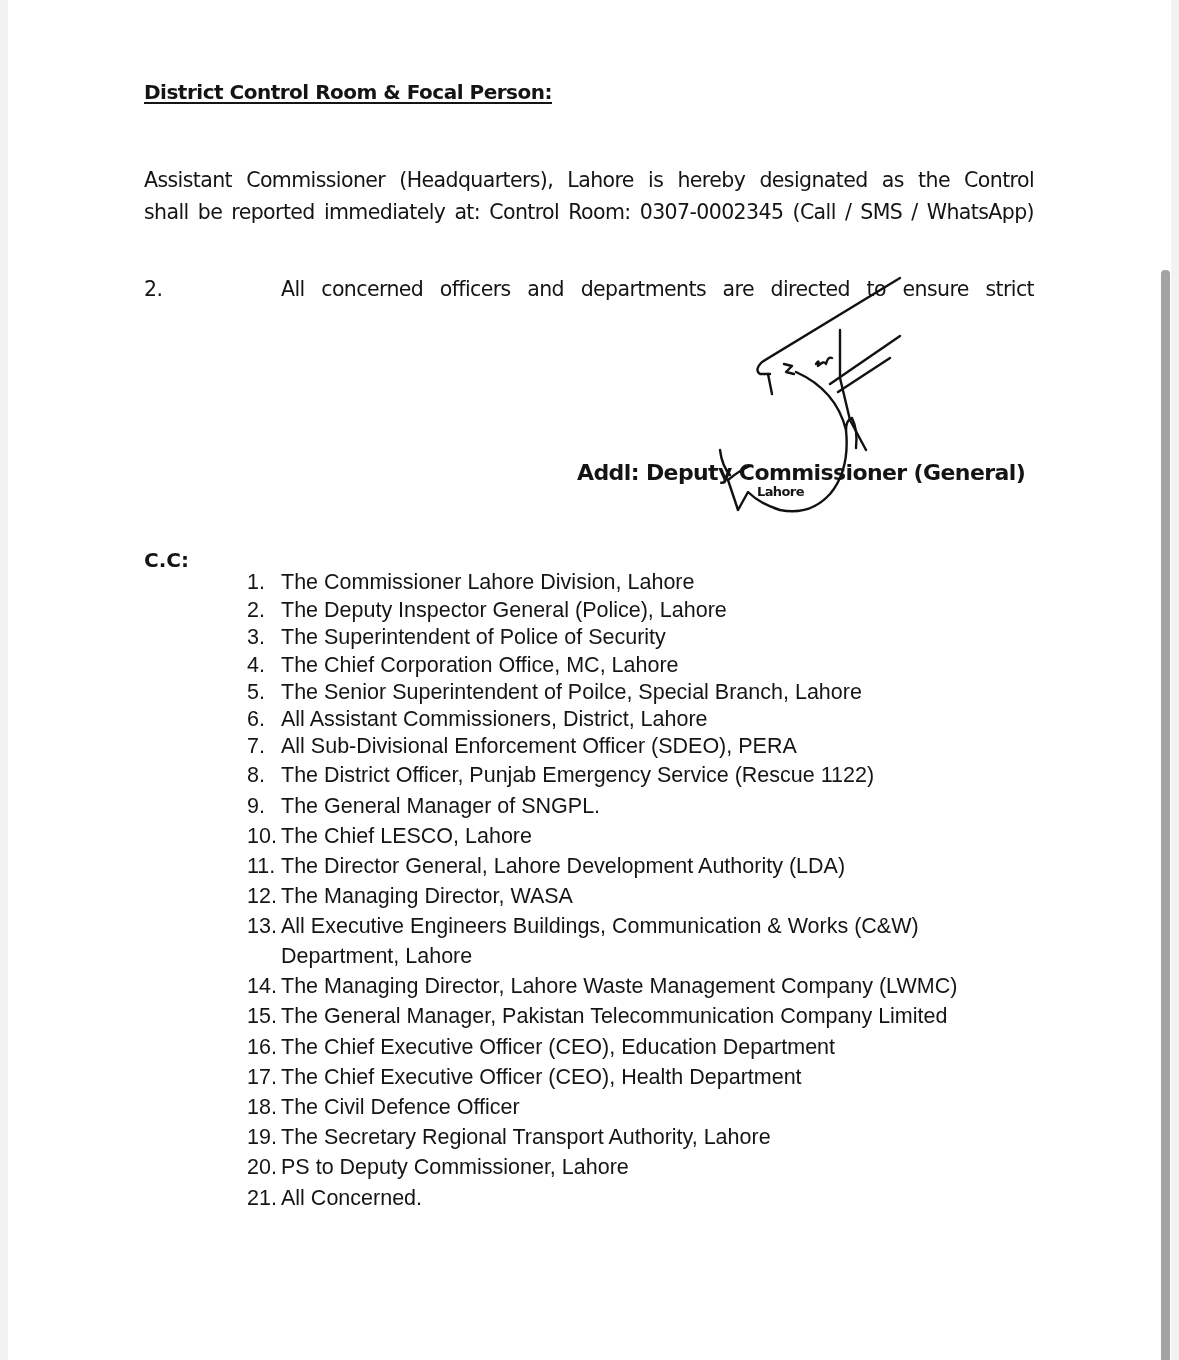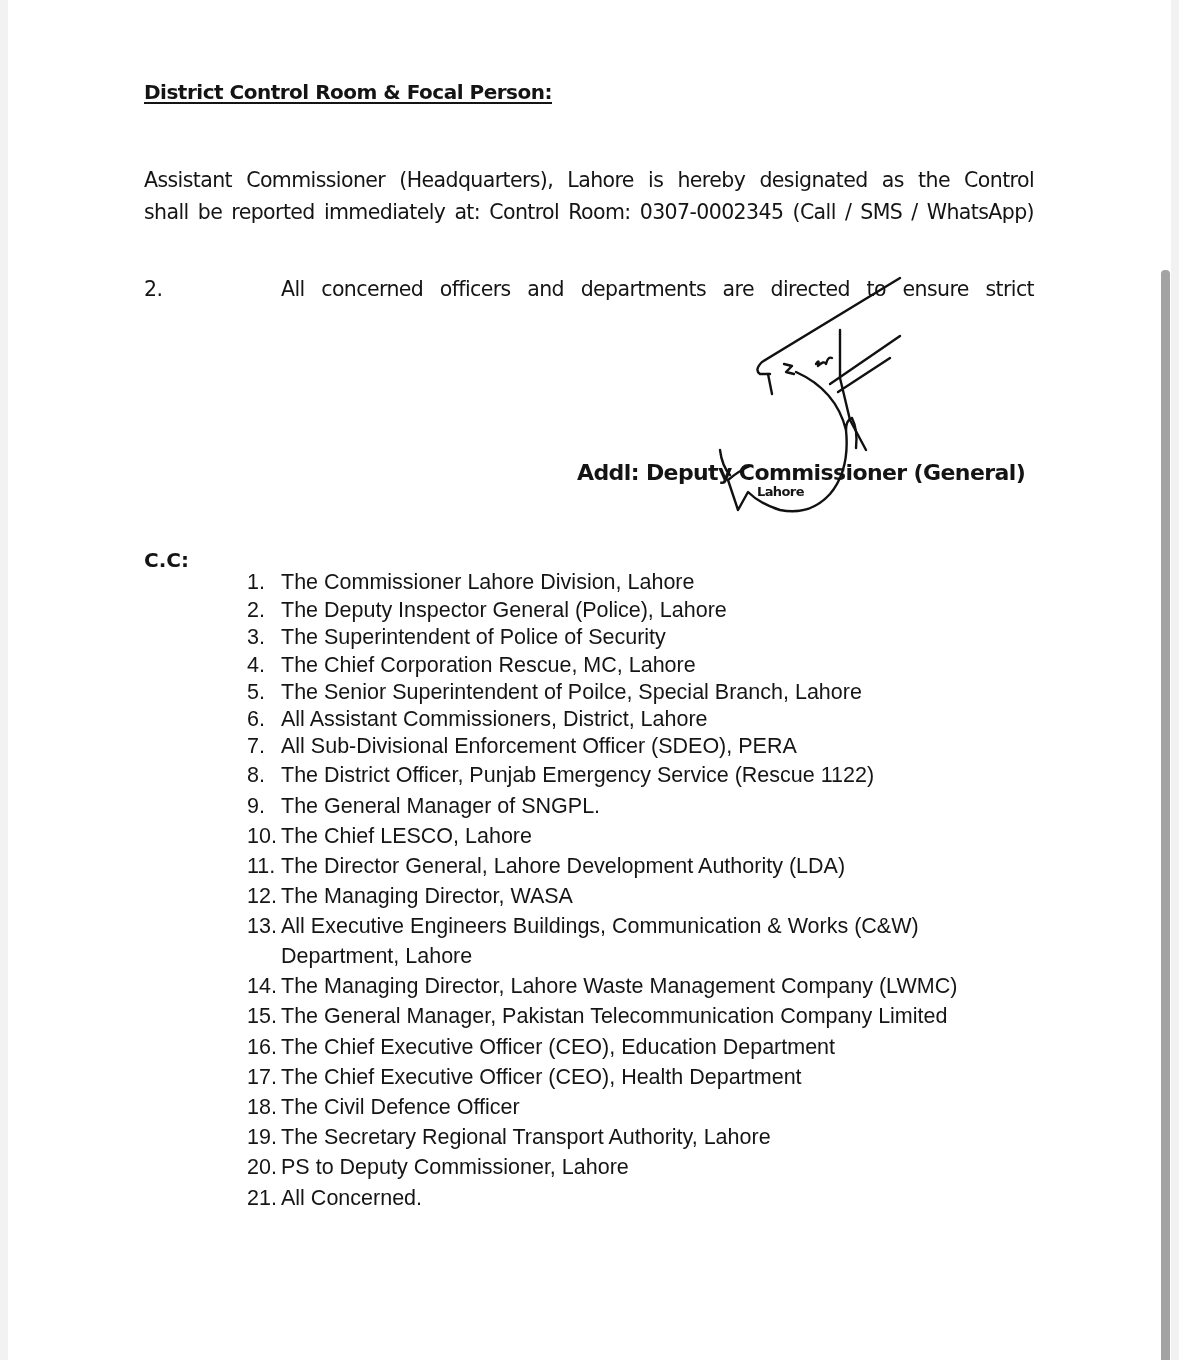--- a/index.html
+++ b/index.html
@@ -101,21 +101,21 @@
   <li class="cc-item" style="position:absolute;top:28px;">
       <span class="n">2.</span>
       <span class="t">The Deputy Inspector General (Police), Lahore</span>
     </li>
   <li class="cc-item" style="position:absolute;top:55px;">
       <span class="n">3.</span>
       <span class="t">The Superintendent of Police of Security</span>
     </li>
   <li class="cc-item" style="position:absolute;top:83px;">
       <span class="n">4.</span>
-      <span class="t">The Chief Corporation Rescue, MC, Lahore</span>
+      <span class="t">The Chief Corporation Office, MC, Lahore</span>
     </li>
   <li class="cc-item" style="position:absolute;top:110px;">
       <span class="n">5.</span>
       <span class="t">The Senior Superintendent of Poilce, Special Branch, Lahore</span>
     </li>
   <li class="cc-item" style="position:absolute;top:137px;">
       <span class="n">6.</span>
       <span class="t">All Assistant Commissioners, District, Lahore</span>
     </li>
   <li class="cc-item" style="position:absolute;top:164px;">

